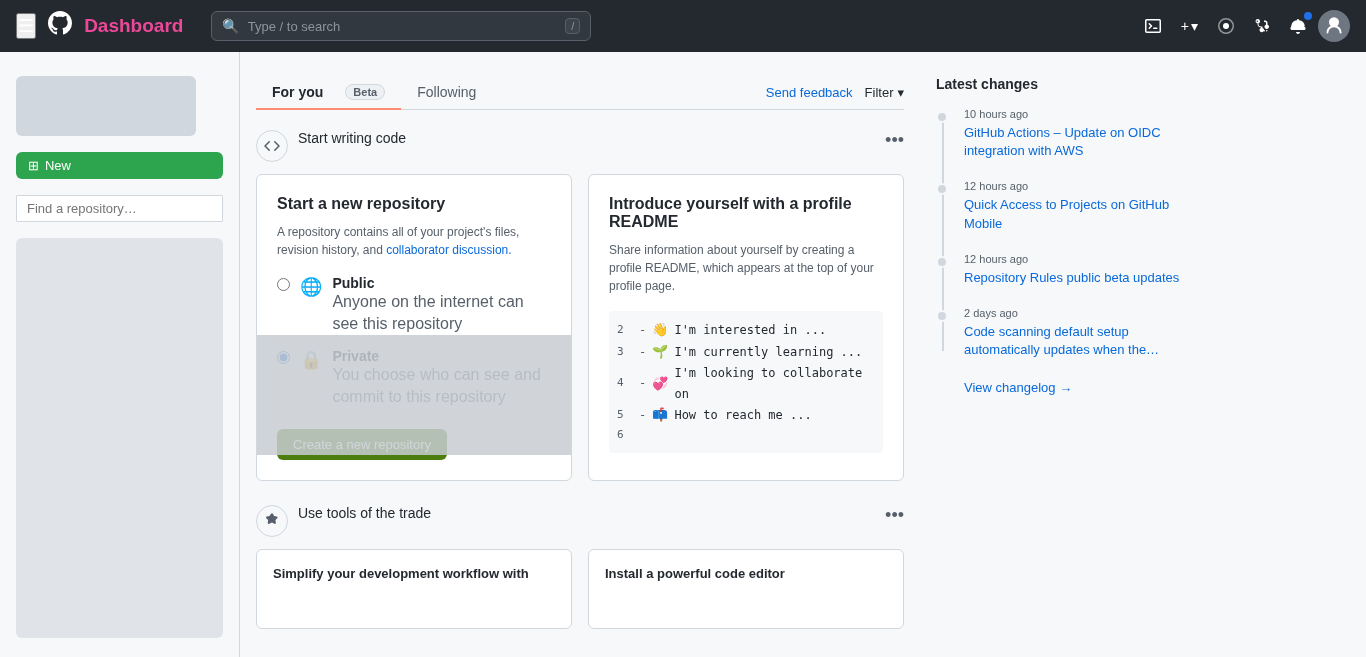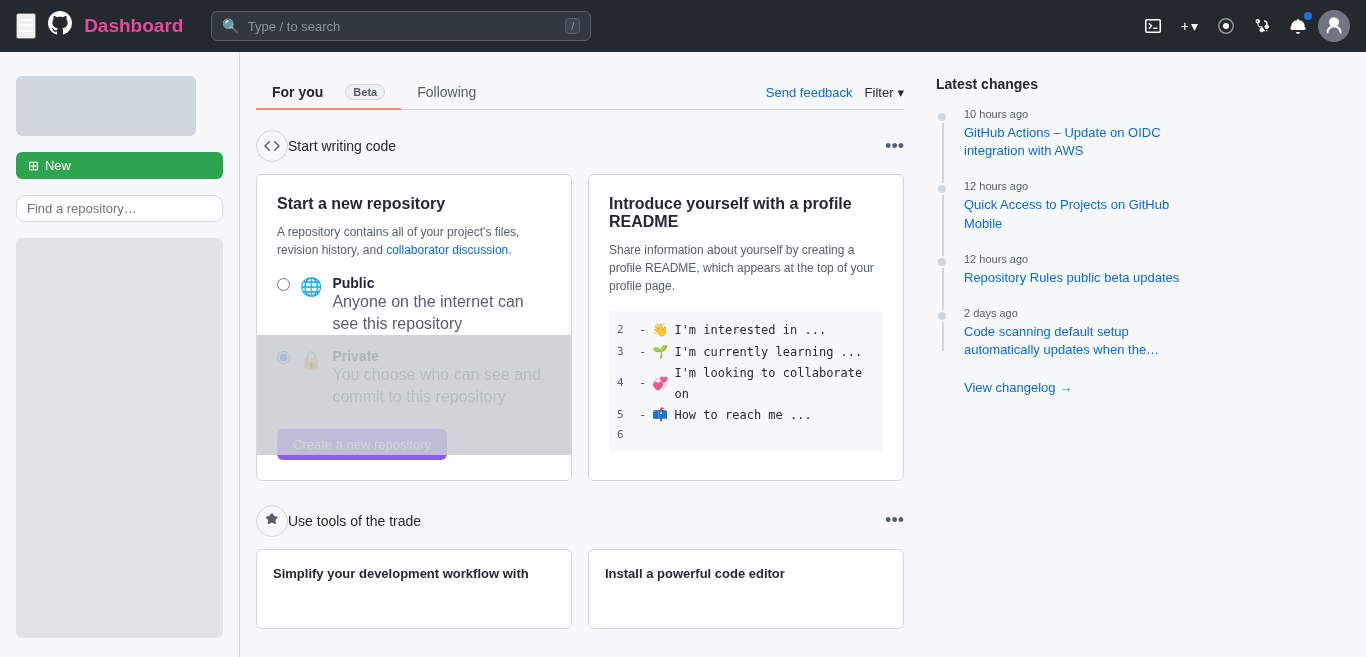--- a/index.html
+++ b/index.html
@@ -111,21 +111,21 @@
       cursor: pointer;
       display: flex;
       align-items: center;
       gap: 6px;
       width: calc(100% - 32px);
     }
     .sidebar-search {
       margin: 8px 16px;
       width: calc(100% - 32px);
       border: 1px solid #d0d7de;
-      border-radius: 9px;
+      border-radius: 1px;
       padding: 5px 10px;
       font-size: 13px;
       background: #fff;
       color: #24292f;
     }
     .sidebar-list { padding: 0; background: #e0e3e7; margin: 8px 16px; height: 400px; border-radius: 6px; }
 
     
     .main {
       flex: 1;
@@ -170,22 +170,23 @@
     .send-feedback-link { color: #0969da; font-size: 13px; cursor: pointer; text-decoration: none; }
     .filter-btn {
       background: none; border: none; cursor: pointer;
       color: #24292f; font-size: 13px;
       display: flex; align-items: center; gap: 4px;
     }
 
     
     .section-header {
       display: flex;
-      align-items: center;
+      align-items: flex-start;
       margin-bottom: 12px;
+      gap: 10px;
     }
     .section-icon {
       width: 32px; height: 32px;
       border-radius: 50%;
       background: #f6f8fa;
       border: 1px solid #d0d7de;
       display: flex; align-items: center; justify-content: center;
       font-size: 14px;
       color: #57606a;
     }
@@ -228,21 +229,21 @@
       align-items: flex-start;
       gap: 10px;
       margin-bottom: 12px;
     }
     .radio-input { margin-top: 3px; accent-color: #0969da; cursor: pointer; }
     .radio-icon { font-size: 18px; color: #57606a; margin-top: 1px; }
     .radio-label-title { font-weight: 600; font-size: 14px; color: #24292f; }
     .radio-label-desc { font-size: 16px; color: #57606a; line-height: 1.4; }
 
     .create-repo-btn {
-      background: #8b5cf6;
+      background: #4d7c0f;
       color: #fff;
       border: none;
       border-radius: 6px;
       padding: 8px 16px;
       font-size: 13px;
       font-weight: 500;
       cursor: pointer;
       margin-top: 8px;
       display: inline-block;
     }

